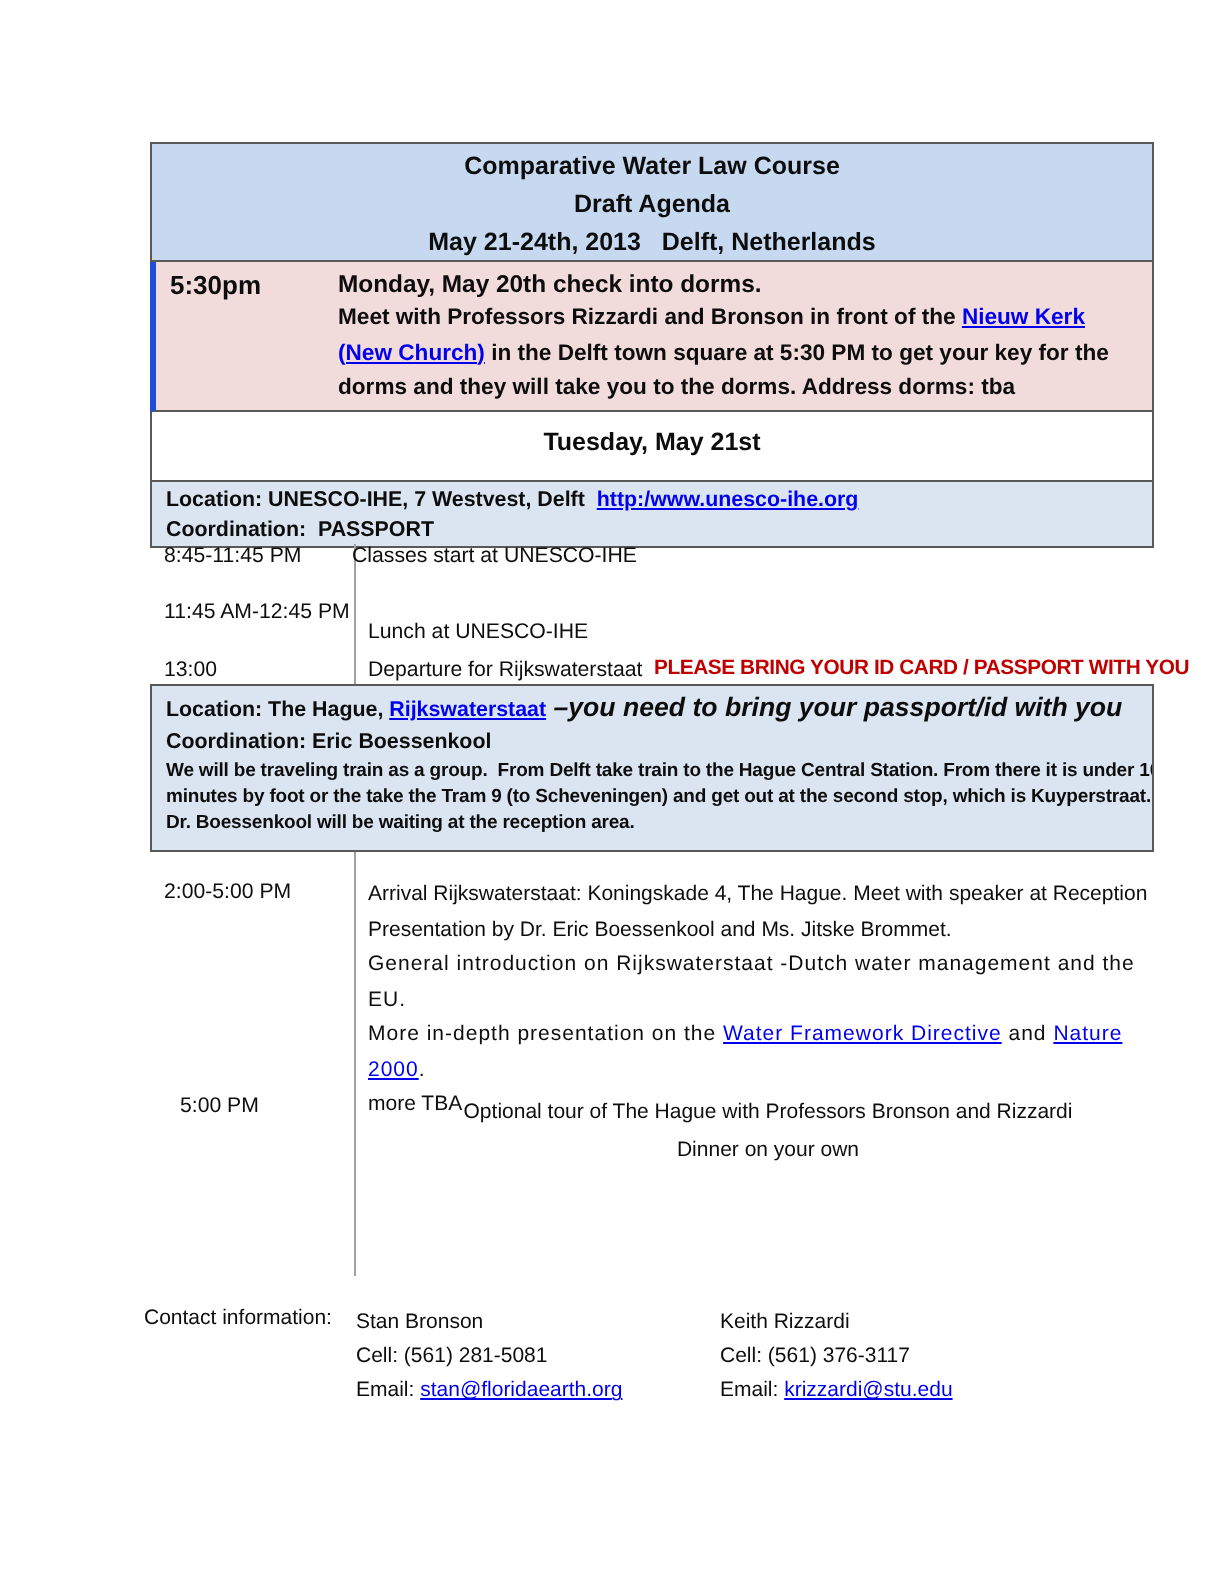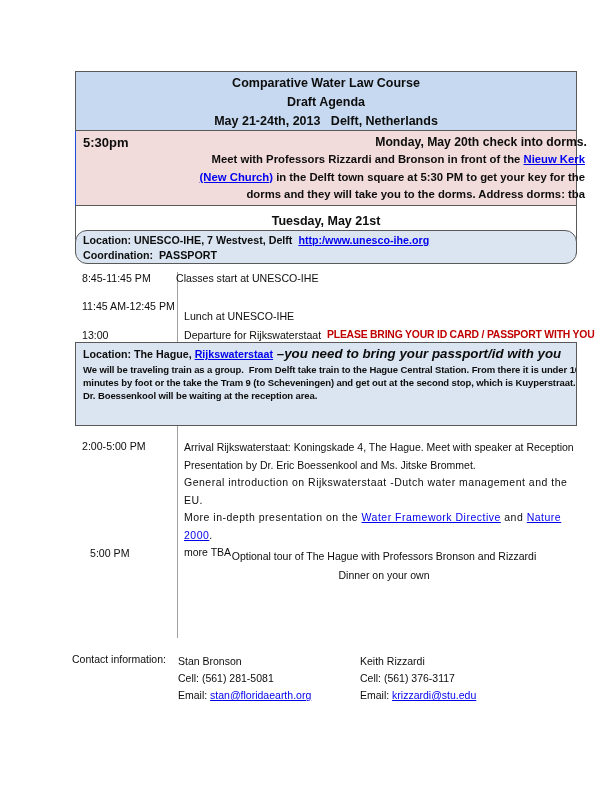--- a/index.html
+++ b/index.html
@@ -7,32 +7,32 @@
   body { font-family:"Liberation Sans", sans-serif; color:#0d0d0d; }
   .page { position:relative; width:612px; height:792px; background:#ffffff; overflow:hidden; }
 
   .box { position:absolute; left:75px; width:502px; }
 
   
   .header-box { top:71px; height:60px; background:#c6d9f0; border:1px solid #595959; text-align:center; padding-top:2px; }
   .header-box .h-line { font-weight:bold; font-size:12.5px; line-height:19px; white-space:pre-wrap; }
 
   
-  .monday-box { top:131px; height:75px; background:#f2dcdb; border-left:1px solid #1d4ed8; border-right:1px solid #595959; border-bottom:1px solid #595959; }
+  .monday-box { top:131px; height:75px; background:#f2dcdb; border-left:3px solid #1d4ed8; border-right:1px solid #595959; border-bottom:1px solid #595959; }
   .monday-time { position:absolute; left:7px; top:4px; font-size:13px; font-weight:bold; }
-  .monday-content { position:absolute; left:117px; top:3px; width:394px;text-align:right; }
+  .monday-content { position:absolute; left:91px; top:3px; width:394px; }
   .monday-title { font-size:12.2px; font-weight:bold; line-height:17px; }
   .monday-body { font-size:11.3px; font-weight:bold; line-height:17.5px; width:392px; }
 
   
   .tuesday-row { top:206px; height:48px; background:#ffffff; border-left:1px solid #595959; border-right:1px solid #595959; text-align:center; padding-top:8px; font-weight:bold; font-size:12.5px; }
 
   
   .loc-box { background:#dbe5f1; border:1px solid #595959; padding:2px 7px; }
-  .lectures-box { top:230px; height:34px;border-radius:12px; }
+  .lectures-box { top:240px; height:34px; }
   .loc-line { font-size:10.7px; font-weight:bold; line-height:15px; white-space:pre-wrap; }
 
   .hague-box { top:342px; height:84px; overflow:hidden; }
   .hague-line1 { font-size:10.7px; font-weight:bold; line-height:17px; white-space:pre-wrap; }
   .hague-note { font-size:13.3px; font-style:italic; font-weight:bold; }
   .hague-line2 { font-size:10.7px; font-weight:bold; line-height:15px; }
   .travel-line { font-size:9.5px; font-weight:bold; line-height:13px; white-space:pre; letter-spacing:-0.1px; }
 
   
   .vdivider { position:absolute; width:1px; background:#a0a0a0; }
@@ -94,20 +94,21 @@
 
   <div class="time-label" style="left:82px; top:300px;">11:45 AM-12:45 PM</div>
   <div class="desc-label" style="left:184px; top:300px;margin-top:10px;">Lunch at UNESCO-IHE</div>
 
   <div class="time-label" style="left:82px; top:329px;">13:00</div>
   <div class="desc-label" style="left:184px; top:329px;">Departure for Rijkswaterstaat</div>
   <div class="warning-label">PLEASE BRING YOUR ID CARD / PASSPORT WITH YOU</div>
 
   <div class="box loc-box hague-box">
     <div class="hague-line1"><span>Location: The Hague, </span><a class="link">Rijkswaterstaat</a><span class="hague-note"> –you need to bring your passport/id with you</span></div>
+    <div class="hague-line2">Coordination: Eric Boessenkool</div>
     <div class="travel-line">We will be traveling train as a group.  From Delft take train to the Hague Central Station. From there it is under 10</div>
     <div class="travel-line">minutes by foot or the take the Tram 9 (to Scheveningen) and get out at the second stop, which is Kuyperstraat.</div>
     <div class="travel-line">Dr. Boessenkool will be waiting at the reception area.</div>
   </div>
 
   <div class="vdivider afternoon"></div>
 
   <div class="time-label" style="left:82px; top:440px;">2:00-5:00 PM</div>
   <div class="desc-block afternoon-block">
     <p>Arrival Rijkswaterstaat: Koningskade 4, The Hague. Meet with speaker at Reception</p>

